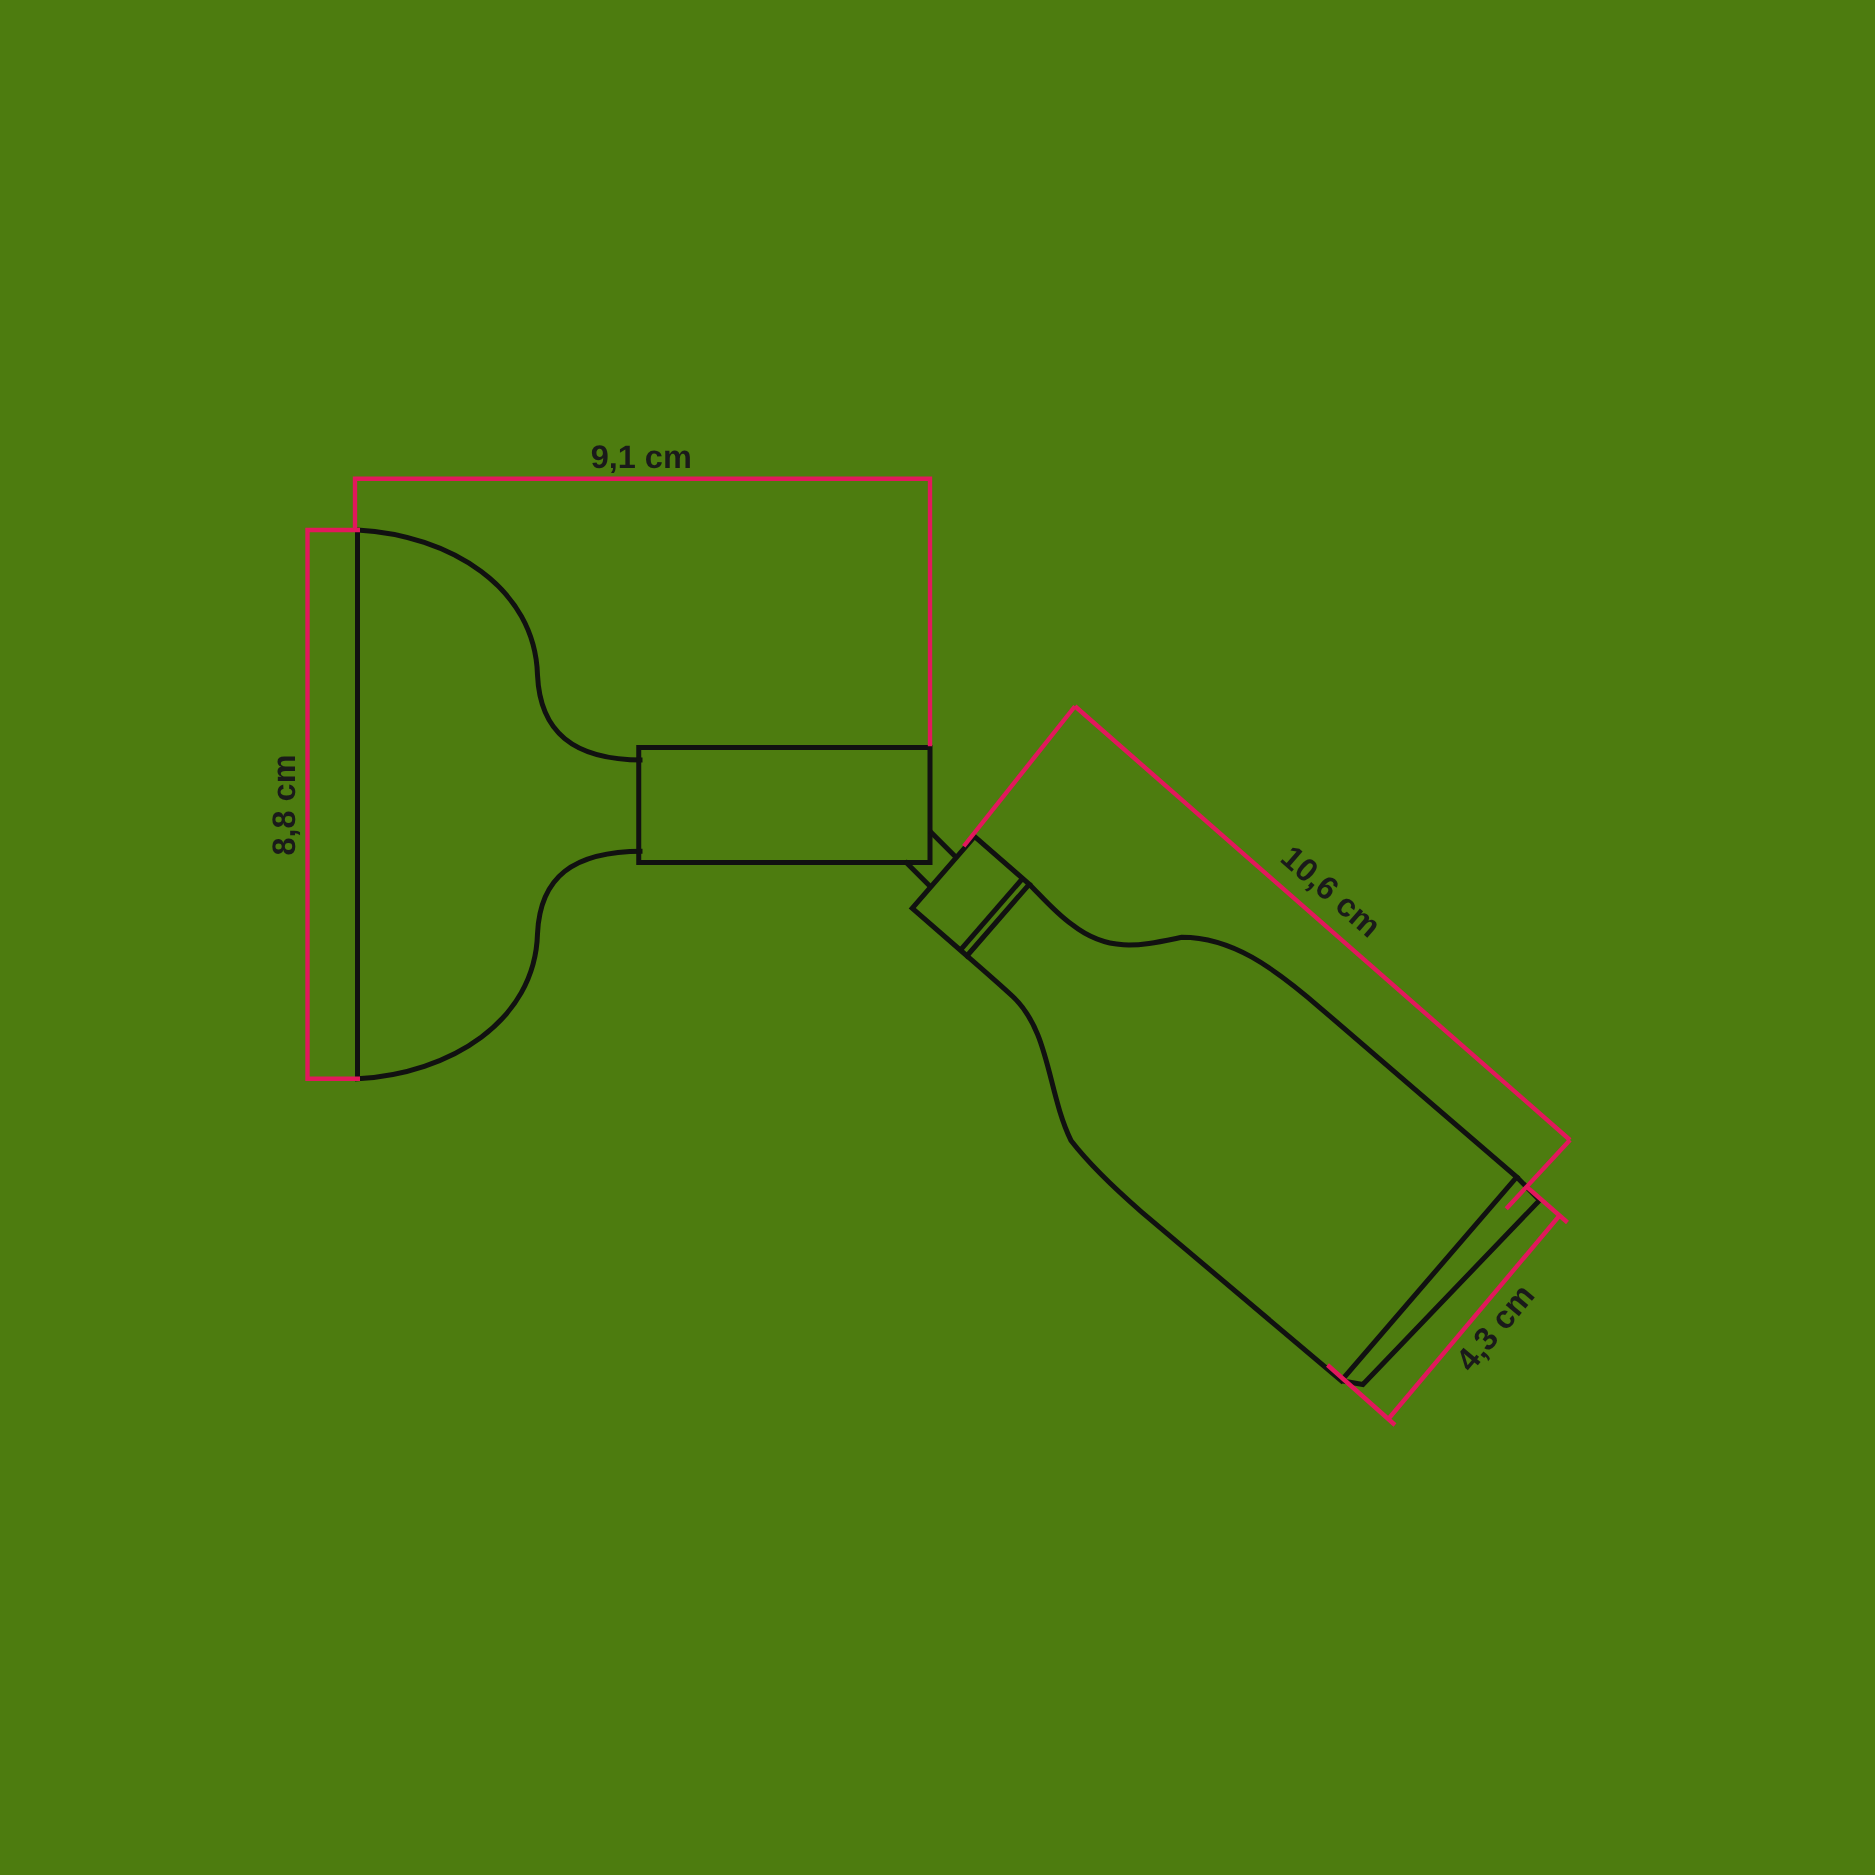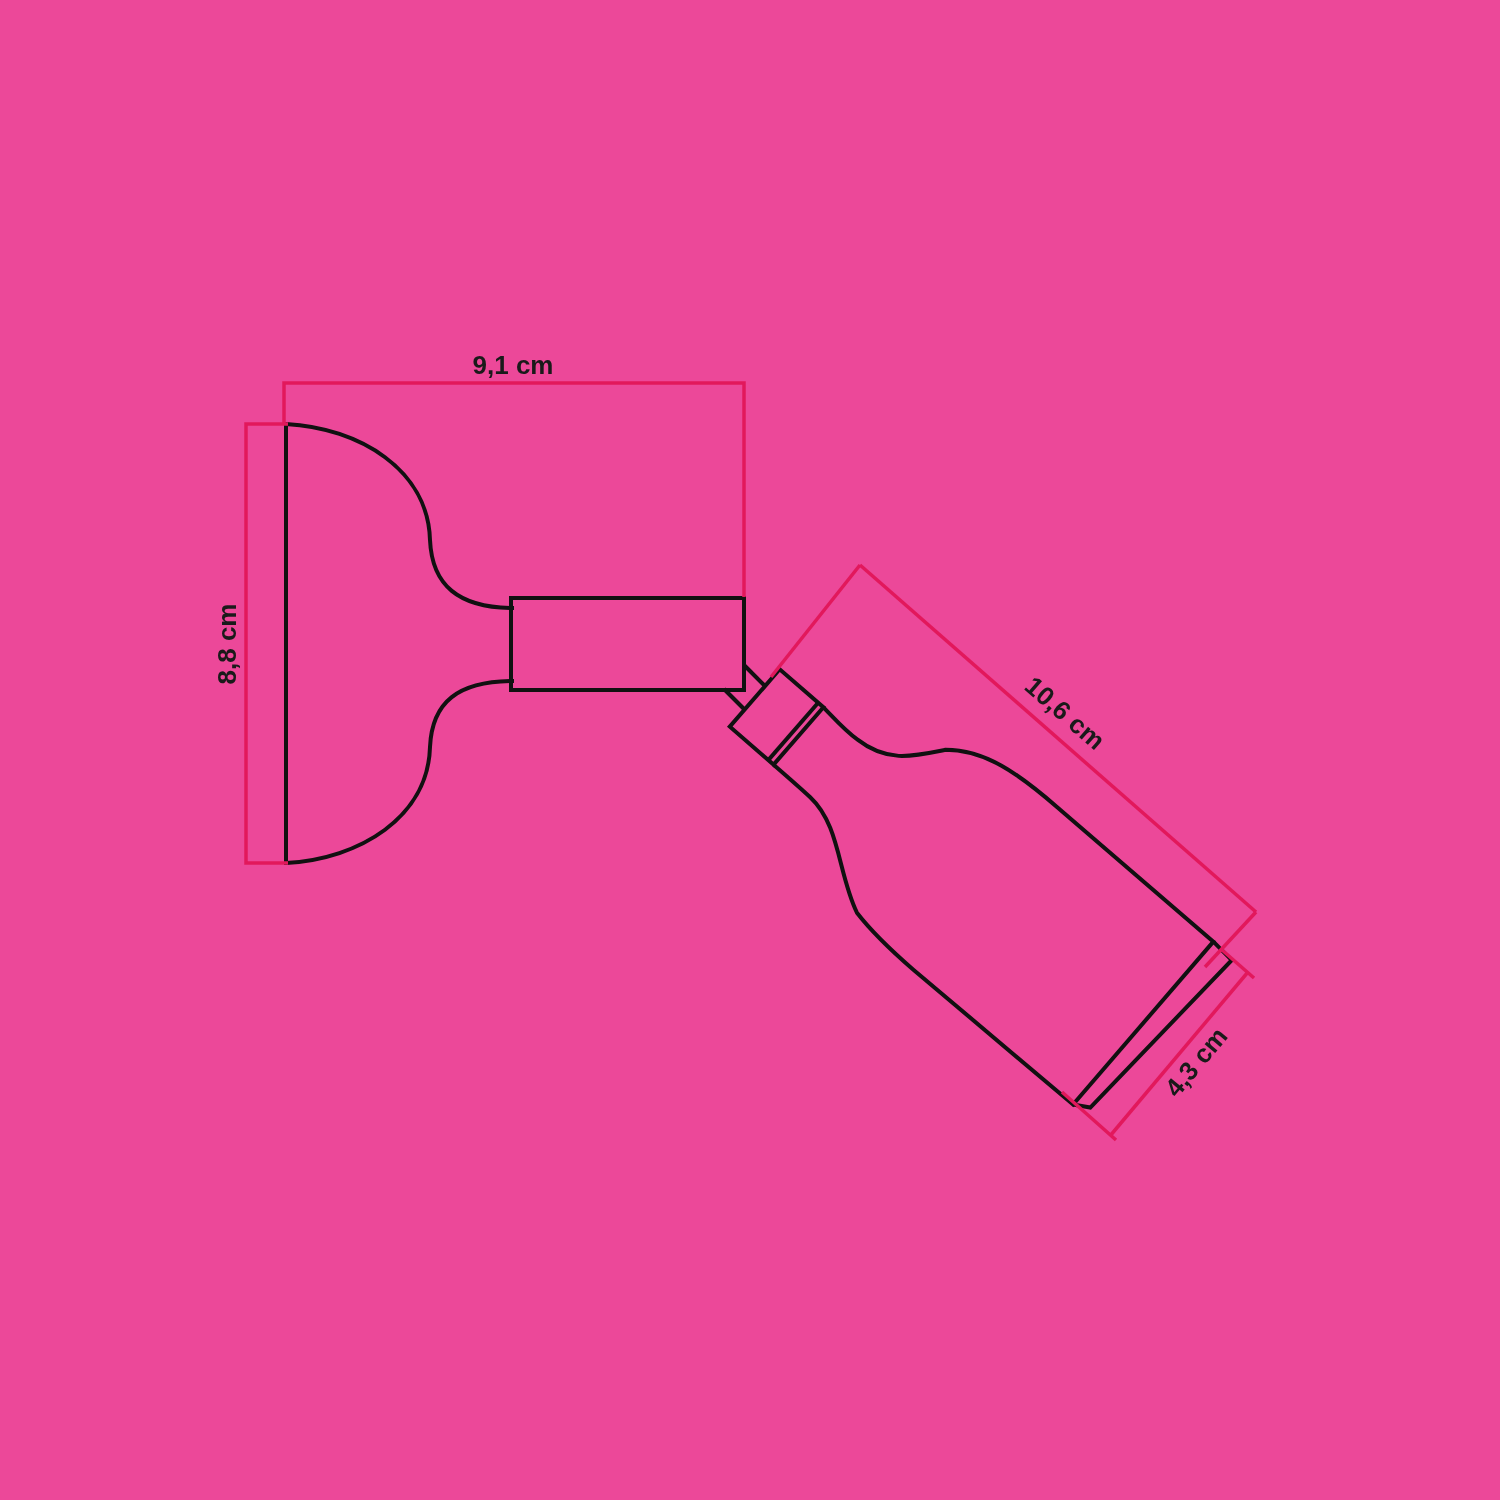--- a/index.html
+++ b/index.html
@@ -7,21 +7,21 @@
     padding: 0;
     background: #ffffff;
     width: 1500px;
     height: 1500px;
     overflow: hidden;
   }
   .stage {
     width: 1500px;
     height: 1500px;
     position: relative;
-    background: #ec4899;
+    background: #4d7c0f;
   }
   svg { display: block; }
   .outline {
     fill: none;
     stroke: #111111;
     stroke-width: 4;
     stroke-linejoin: miter;
     stroke-linecap: butt;
   }
   .dim {

